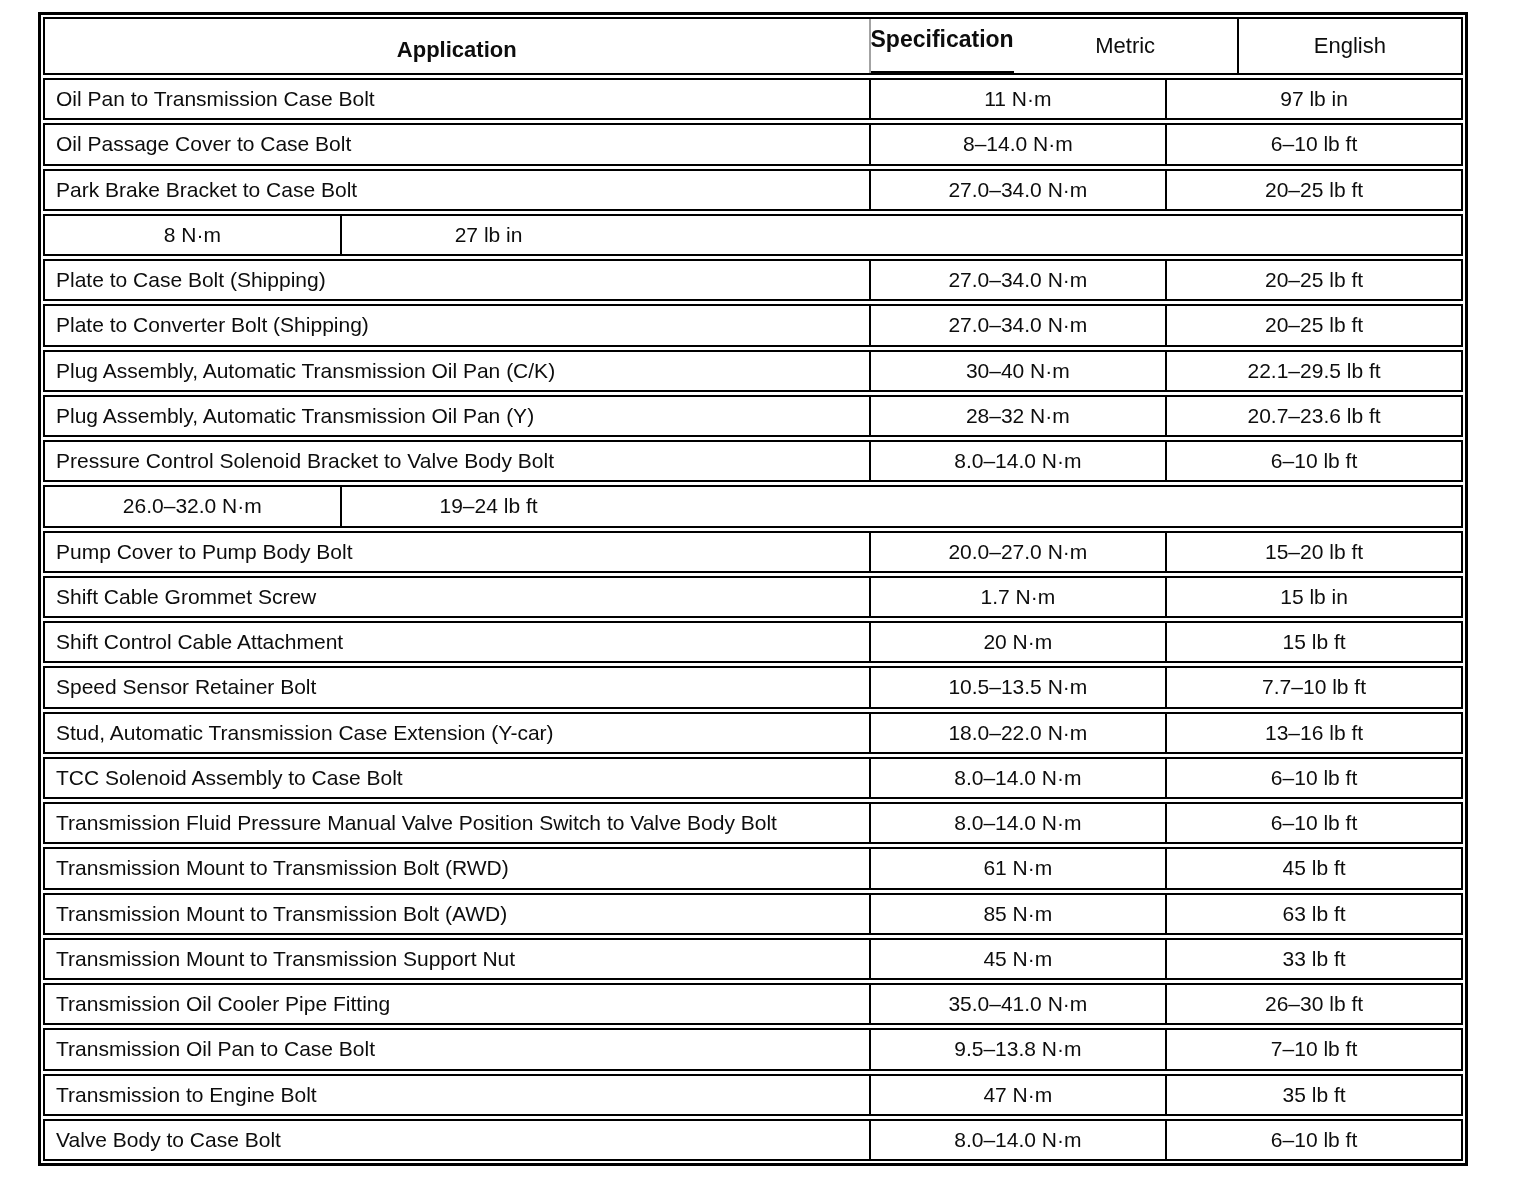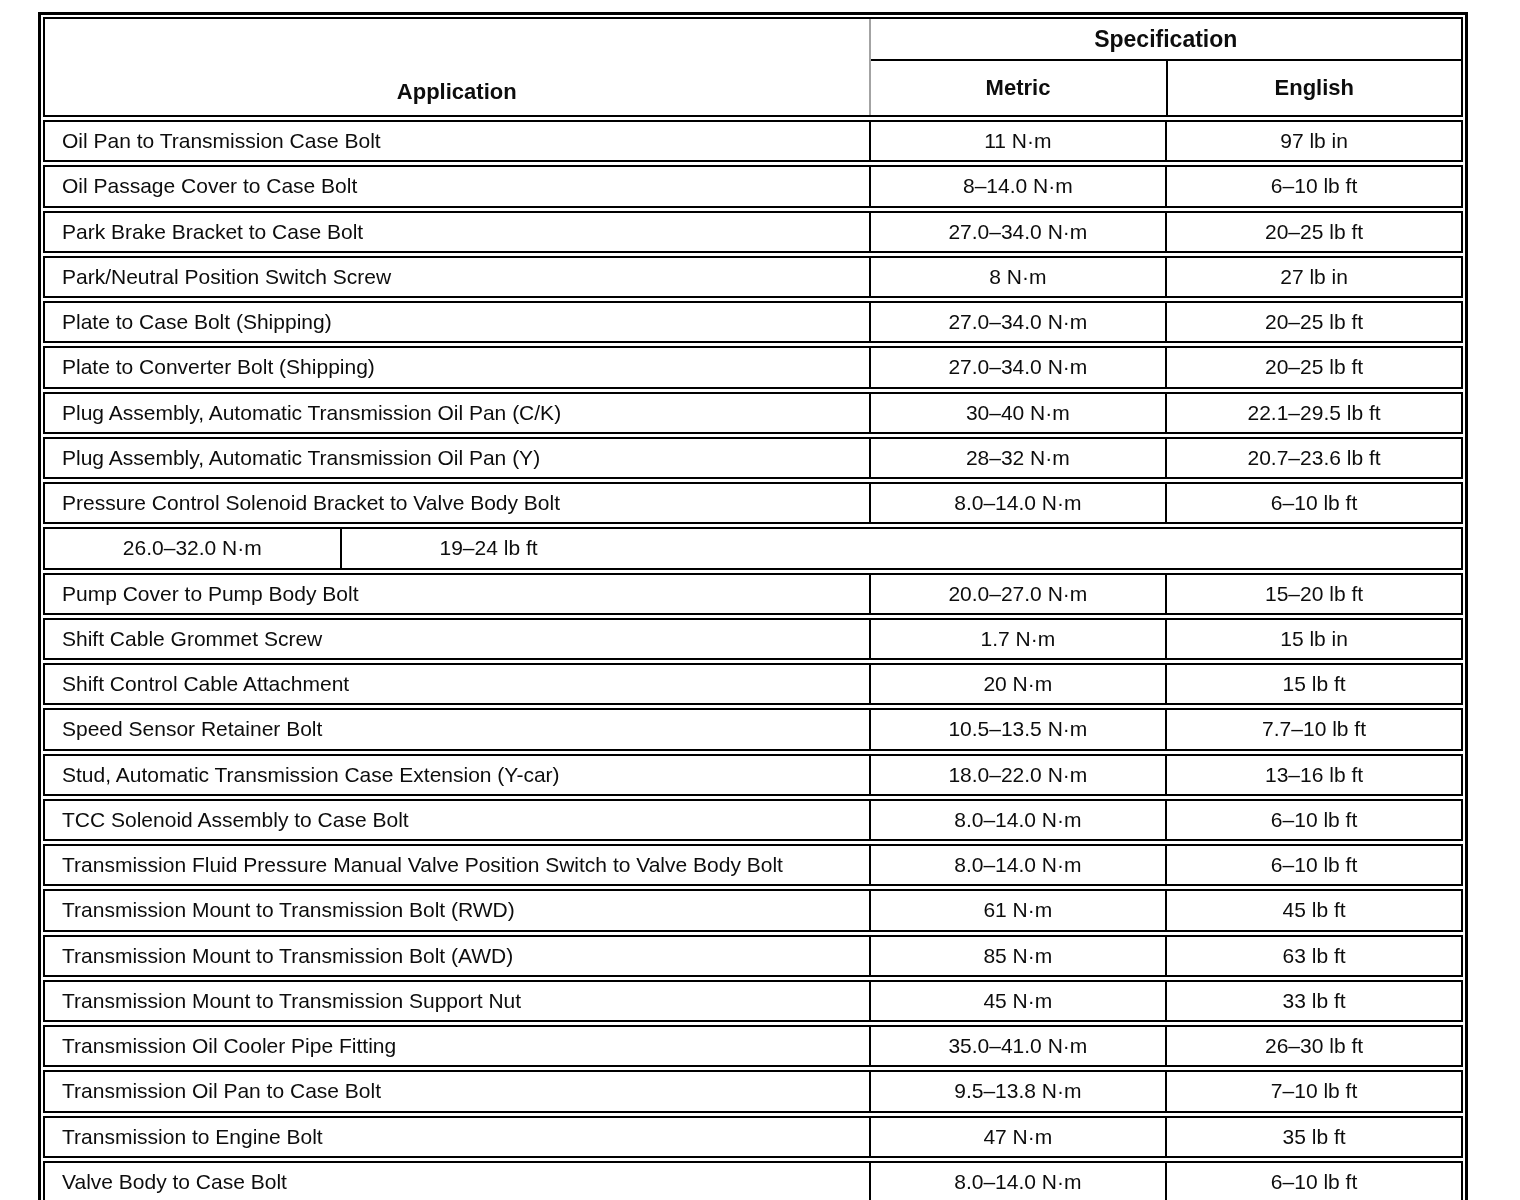--- a/index.html
+++ b/index.html
@@ -38,38 +38,38 @@
     display: flex;
     align-items: flex-end;
     justify-content: center;
     padding-bottom: 10px;
     font-weight: bold;
     font-size: 22px;
   }
   .h-right {
     width: 41.7%;
     display: flex;
-    flex-direction: column;
+    flex-direction: row;
   }
   .h-spec {
     border-bottom: 2px solid #000;
     text-align: center;
     font-weight: bold;
     font-size: 23px;
     padding: 7px 0 6px 0;
   }
   .h-cols {
     display: flex;
     flex: 1;
   }
   .h-metric, .h-english {
     display: flex;
     align-items: center;
     justify-content: center;
-    font-weight: bold;
+    font-weight: normal;
     font-size: 22px;
     padding: 14px 0;
   }
   .h-metric {
     width: 50.3%;
     border-right: 2px solid #000;
   }
   .h-english { width: 49.7%; }
   
   .row {
@@ -83,21 +83,21 @@
     align-items: center;
     font-size: 21px;
     line-height: 1.25;
     padding: 6px 14px;
   }
   .cell.application {
     width: 58.3%;
     border-right: 2px solid #000;
     justify-content: flex-start;
     text-align: left;
-    padding-left: 17px;
+    padding-left: 11px;
   }
   .cell.metric {
     width: 20.95%;
     border-right: 2px solid #000;
     justify-content: center;
   }
   .cell.english {
     width: 20.75%;
     justify-content: center;
     text-align: center;
@@ -132,21 +132,20 @@
             <div class="cell application">Oil Passage Cover to Case Bolt</div>
             <div class="cell metric">8–14.0 N·m</div>
             <div class="cell english">6–10 lb ft</div>
           </div>
           <div class="row">
             <div class="cell application">Park Brake Bracket to Case Bolt</div>
             <div class="cell metric">27.0–34.0 N·m</div>
             <div class="cell english">20–25 lb ft</div>
           </div>
           <div class="row">
-            <div class="cell application">Park/Neutral Position Switch Screw</div>
             <div class="cell metric">8 N·m</div>
             <div class="cell english">27 lb in</div>
           </div>
           <div class="row">
             <div class="cell application">Plate to Case Bolt (Shipping)</div>
             <div class="cell metric">27.0–34.0 N·m</div>
             <div class="cell english">20–25 lb ft</div>
           </div>
           <div class="row">
             <div class="cell application">Plate to Converter Bolt (Shipping)</div>

